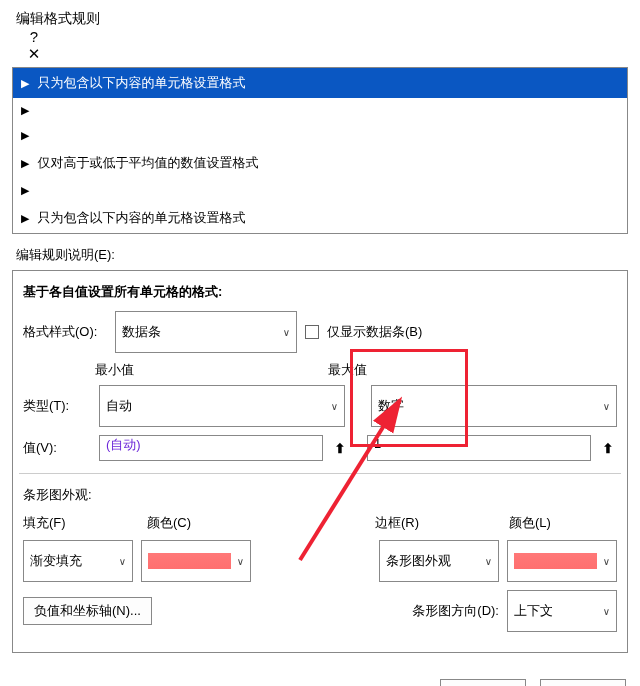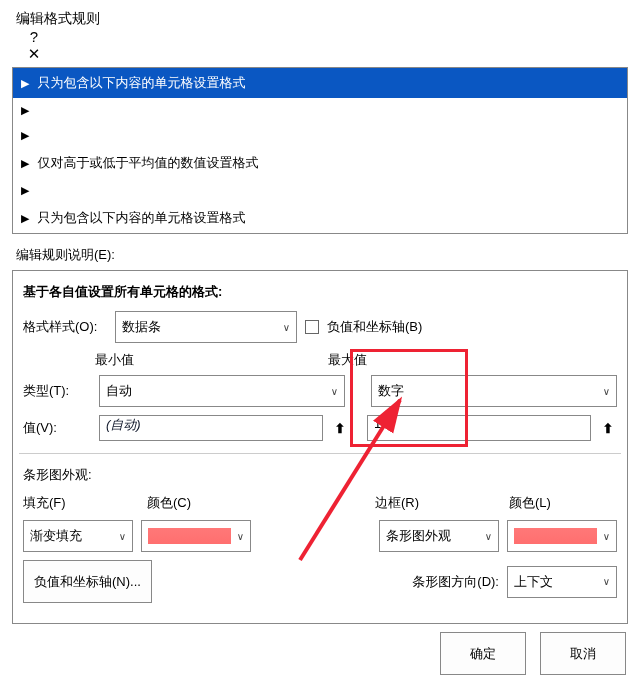--- a/index.html
+++ b/index.html
@@ -6,39 +6,39 @@
   body { margin: 0; background: #fff; width: 640px; }
   .dialog { width: 640px; padding: 0; }
   .titlebar { display: flex; align-items: flex-start; padding: 10px 12px 4px 16px; flex-direction: column; }
   .titlebar .title { flex: 1; font-size: 14px; }
   .titlebar .sys { width: 36px; text-align: center; font-size: 15px; }
   .section-label { padding: 12px 16px 6px; font-size: 13px; }
   .rulelist { border: 1px solid #888; margin: 0 12px; }
   .rulelist .item { display: flex; align-items: center; padding: 6px 8px; font-size: 13px; }
   .rulelist .item.selected { background: #0a57c2; color: #fff; }
   .tri { display: inline-block; margin-right: 8px; font-size: 11px; }
-  .editarea { border: 1px solid #888; margin: 0 12px 0; padding: 8px 10px 12px; font-size: 13px; }
+  .editarea { border: 1px solid #888; margin: 0 12px 18px; padding: 8px 10px 12px; font-size: 13px; }
   .hdr { font-weight: bold; margin: 4px 0 10px; }
   .row { display: flex; align-items: center; gap: 8px; margin-bottom: 8px; }
   .lbl { width: 68px; }
-  .select { display: flex; align-items: center; justify-content: space-between; border: 1px solid #888; background: #fff; height: 32px; padding: 0 6px; font-size: 13px; }
+  .select { display: flex; align-items: center; justify-content: space-between; border: 1px solid #888; background: #fff; height: 42px; padding: 0 6px; font-size: 13px; }
   .select .chev { font-size: 10px; color: #444; }
   .input { border: 1px solid #888; background: #fff; height: 26px; padding: 0 6px; font-size: 13px; }
-  .input.disabled { color: #0f172a; font-style: italic; }
+  .input.disabled { color: #6d28d9; }
   .chk { width: 14px; height: 14px; border: 1px solid #666; display: inline-block; }
   .twocol { display: flex; gap: 16px; }
   .col { flex: 1; }
   .col .clabel { font-size: 13px; margin-bottom: 6px; margin-left: 72px; }
   .redbox { position: absolute; border: 3px solid #e23; pointer-events: none; }
   .arrow { position: absolute; pointer-events: none; }
   hr.sep { border: none; border-top: 1px solid #ccc; margin: 12px -4px; }
   .colorswatch { background: linear-gradient(#ff7878,#ff6f6f); }
   .pvbar { height: 22px; background: linear-gradient(to right, #ff6f6f 0%, #ff6f6f 70%, #ffd0d0 78%, #fff 82%); border: 1px solid #aaa; }
   .footer { display: flex; justify-content: flex-end; gap: 14px; padding: 8px 14px 14px; }
-  .btn { min-width: 86px; height: 43px; border: 1px solid #888; background: #fdfdfd; font-size: 13px; display: flex; align-items: center; justify-content: center; }
+  .btn { min-width: 86px; height: 28px; border: 1px solid #888; background: #fdfdfd; font-size: 13px; display: flex; align-items: center; justify-content: center; }
   .iconbtn { width: 18px; height: 26px; display: flex; align-items: center; justify-content: center; font-weight: bold; }
   .wrap { position: relative; }
 </style>
 </head>
 <body>
 
 <div class="dialog wrap">
   <div class="titlebar">
     <div class="title">编辑格式规则</div>
     <div class="sys">?</div>
@@ -74,21 +74,21 @@
   <div class="editarea">
     <div class="hdr">基于各自值设置所有单元格的格式:</div>
 
     <div class="row">
       <div class="lbl" style="width:84px">格式样式(O):</div>
       <div class="select" style="width:182px">
         <span>数据条</span>
           <span class="chev">∨</span>
       </div>
       <span class="chk"></span>
-      <span>负值和坐标轴(B)</span>
+      <span>仅显示数据条(B)</span>
     </div>
 
     <div class="twocol">
       <div class="col">
         <div class="clabel">最小值</div>
       </div>
       <div class="col">
         <div class="clabel" style="margin-left:0">最大值</div>
       </div>
     </div>

